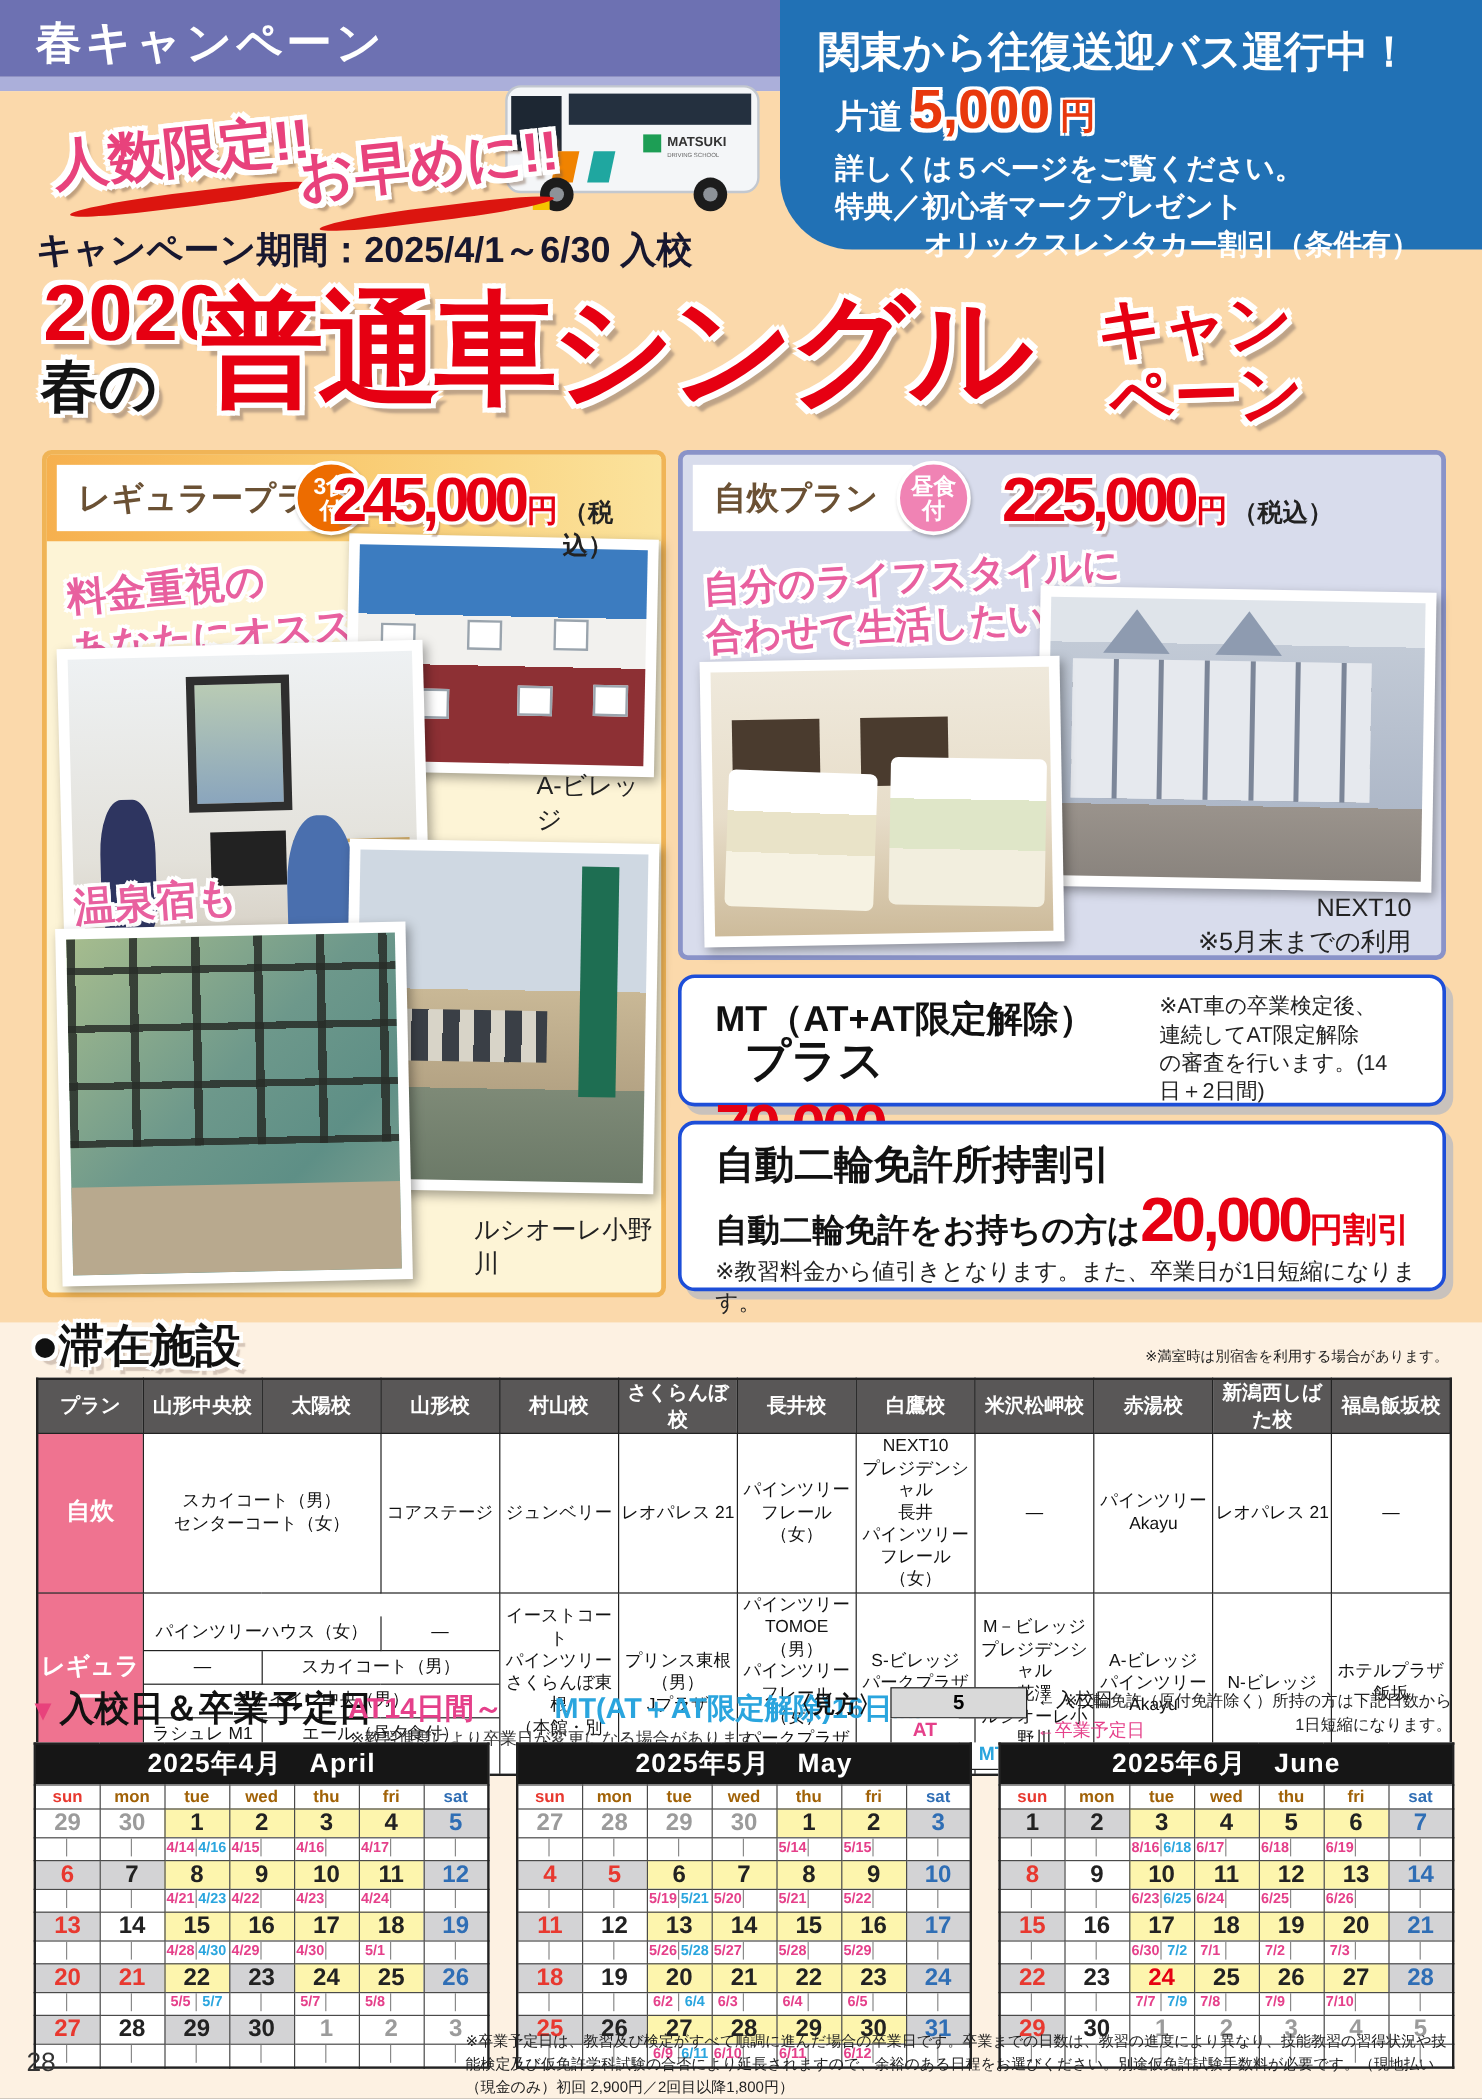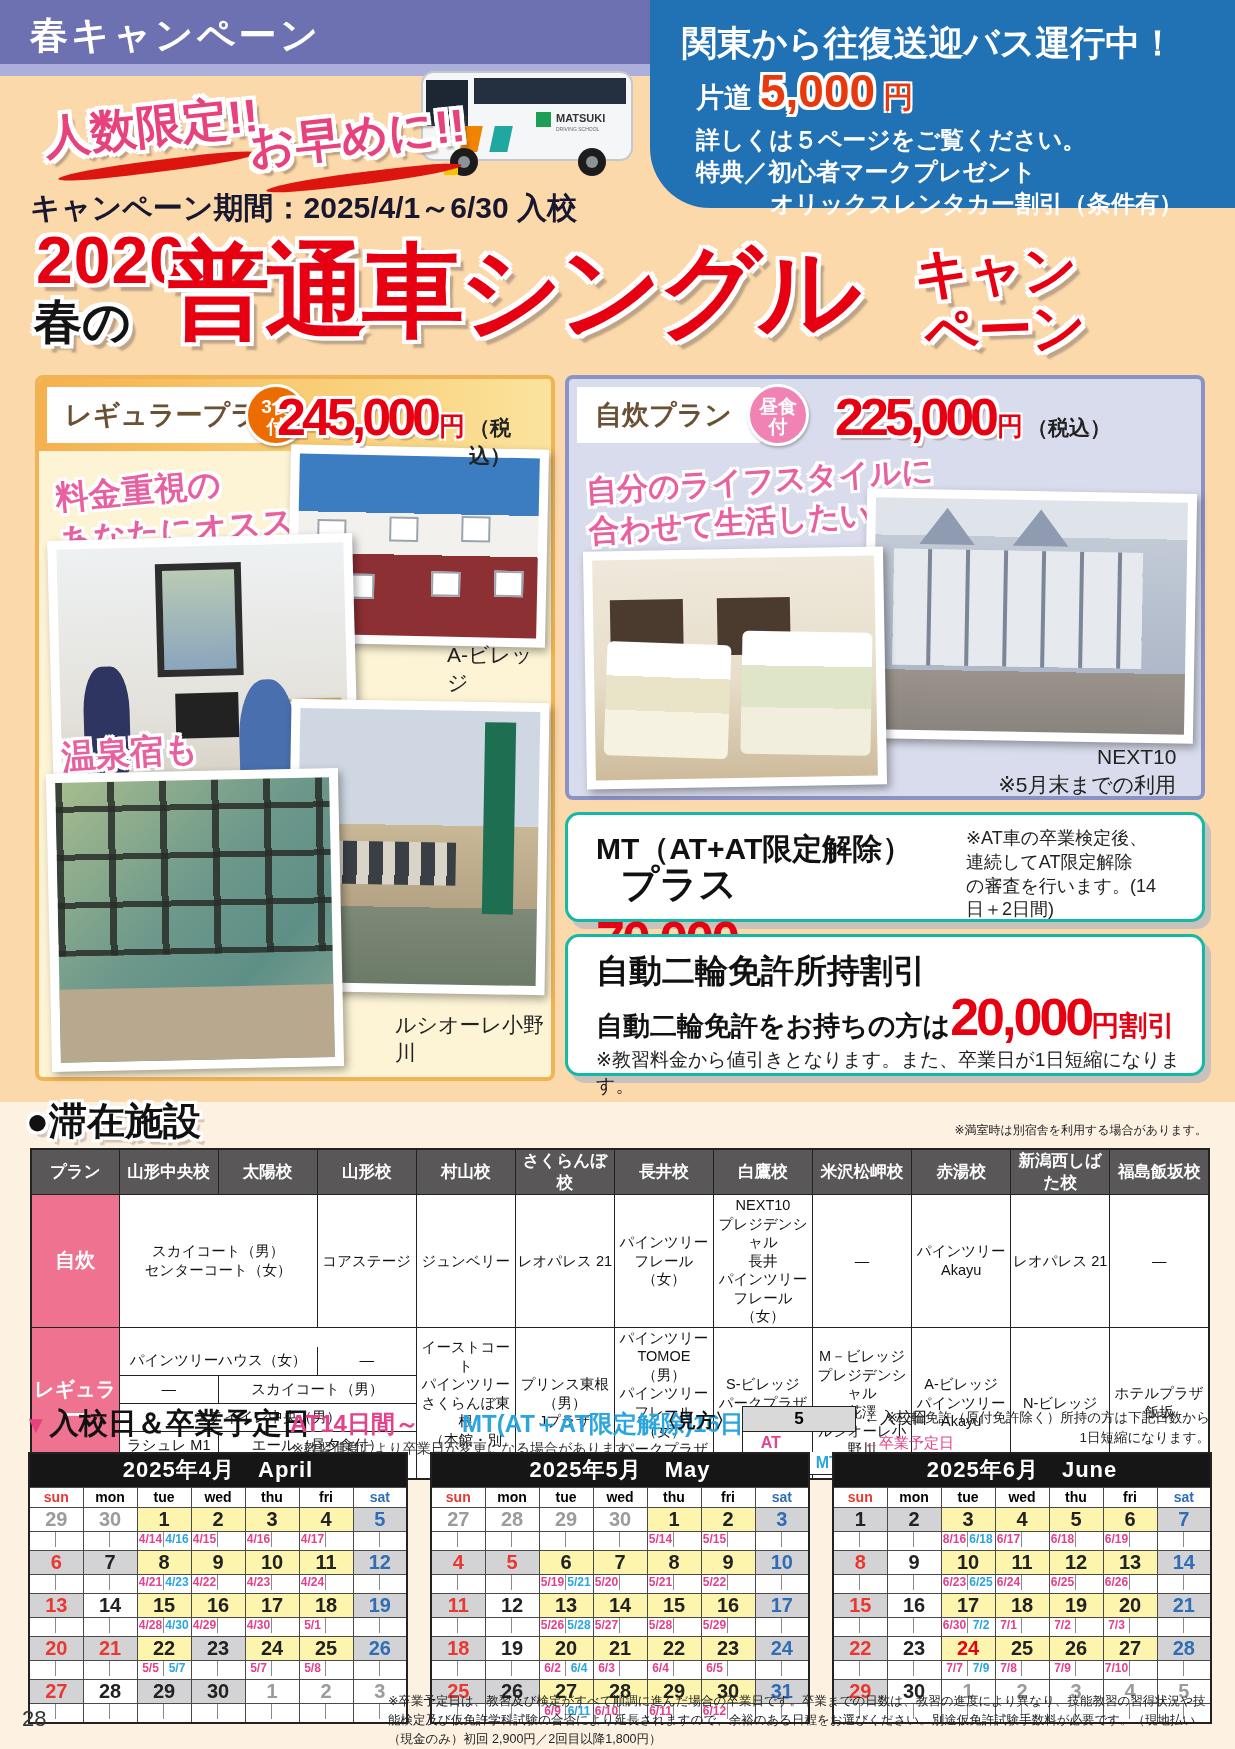--- a/index.html
+++ b/index.html
@@ -87,21 +87,21 @@
   .ph-bed{background:linear-gradient(180deg,#efe9dc 0%,#e7ddc9 55%,#cdbb9b 100%);}
   .ph-bed .hb{position:absolute;width:26%;height:26%;background:#4a3b2e;top:18%;}
   .ph-bed .m1{position:absolute;left:4%;top:38%;width:44%;height:52%;background:linear-gradient(180deg,#fff 0 30%,#e9e3c8 30% 60%,#f6f2e2 60% 100%);border-radius:6px;transform:rotate(3deg);}
   .ph-bed .m2{position:absolute;right:2%;top:34%;width:46%;height:56%;background:linear-gradient(180deg,#fff 0 28%,#dfe6c8 28% 62%,#f2eede 62% 100%);border-radius:6px;transform:rotate(2deg);}
   .photo-next{left:296px;top:112px;width:330px;height:250px;transform:rotate(1deg);}
   .ph-next{background:linear-gradient(180deg,#dfe4ea 0%,#dfe4ea 16%,#c2cad6 16%,#aeb8c8 74%,#9a938c 74%,#8a847e 100%);}
   .ph-next .g1,.ph-next .g2{position:absolute;top:4%;width:18%;height:16%;background:#8e9bb0;clip-path:polygon(50% 0,100% 100%,0 100%);}
   .ph-next .g1{left:14%;} .ph-next .g2{left:44%;}
   .ph-next .balc{position:absolute;left:6%;top:22%;width:80%;height:50%;background:repeating-linear-gradient(90deg,#e6e9ee 0 34px,#7c8698 34px 38px),repeating-linear-gradient(0deg,#d4d9e2 0 28px,#5c6678 28px 32px);}
   
-  .wbox{position:absolute;background:#fff;border:3px solid #14b8a6;border-radius:14px;box-shadow:6px 7px 0 #c9c2bc;}
+  .wbox{position:absolute;background:#fff;border:3px solid #1d4ed8;border-radius:14px;box-shadow:6px 7px 0 #c9c2bc;}
   .mtbox{left:565px;top:812px;width:640px;height:110px;}
   .mt-title{position:absolute;left:28px;top:14px;font-size:30px;font-weight:bold;color:#111;}
   .mt-line{position:absolute;left:28px;top:44px;display:flex;align-items:flex-end;flex-direction:column;}
   .mt-line .plus{font-size:38px;font-weight:900;color:#111;}
   .bignum{font-size:52px;font-weight:900;color:#e60012;letter-spacing:-3px;}
   .redun{font-size:28px;font-weight:900;color:#e60012;}
   .mt-note{position:absolute;left:398px;top:12px;width:224px;font-size:18px;color:#222;line-height:1.32;}
   .motobox{left:565px;top:934px;width:640px;height:142px;}
   .mo-title{position:absolute;left:28px;top:12px;font-size:33px;font-weight:900;color:#111;}
   .mo-line{position:absolute;left:28px;top:50px;display:flex;align-items:baseline;}
@@ -137,21 +137,21 @@
   .lg-grad{display:flex;}
   .lg-grad span{flex:1;height:23px;background:#fff;border:1.5px solid #222;border-top:none;text-align:center;font-size:16px;font-weight:900;line-height:21px;}
   .lg-grad .lg-at{color:#e5408a;border-right:none;} .lg-grad .lg-mt{color:#2aa5de;margin-top:20px;}
   .lg-labels{font-size:16px;color:#111;line-height:1.55;}
   .lg-labels .pink{color:#e5408a;font-size:15px;}
   .moto-note{position:absolute;left:880px;top:1408px;width:330px;font-size:13.5px;color:#222;text-align:right;line-height:1.5;}
   #calendars{position:absolute;left:28px;top:1452px;width:1184px;display:flex;justify-content:space-between;}
   table.cal{border-collapse:collapse;width:380px;table-layout:fixed;background:#fff;border:2px solid #222;}
   .cal td,.cal th{border:1px solid #4a4a4a;text-align:center;padding:0;}
   .cal-t{background:#161616;color:#fff;font-size:22px;font-weight:bold;height:34px;letter-spacing:1px;}
-  .cal .dow{height:20px;font-size:14px;font-weight:bold;color:#000000;background:#fff;}
+  .cal .dow{height:20px;font-size:14px;font-weight:bold;color:#a16207;background:#fff;}
   .cal .dw0{color:#e8382f;} .cal .dw6{color:#2f6eb5;}
   .cal .dc{height:23px;font-size:20px;font-weight:bold;color:#222;}
   .d-open{background:#fdf5ad;} .d-openred{background:#fdf5ad;color:#e60012 !important;}
   .d-closed{background:#d3d3d5;} .d-sun{background:#d3d3d5;color:#e8382f !important;}
   .d-sat{background:#d3d3d5;color:#2f6eb5 !important;} .d-out{color:#9b9b9b !important;background:#fff;}
   .cal .ac{height:15px;background:#fff;}
   .cal .ac span{display:inline-block;width:49%;height:15px;font-size:12px;font-weight:bold;line-height:15px;overflow:hidden;vertical-align:top;}
   .cal .aa{color:#e5408a;border-right:1px solid #8a8a8a;}
   .cal .ab{color:#2aa5de;}
   .footnote{position:absolute;left:388px;top:1692px;width:822px;font-size:12.5px;color:#222;line-height:1.5;}

